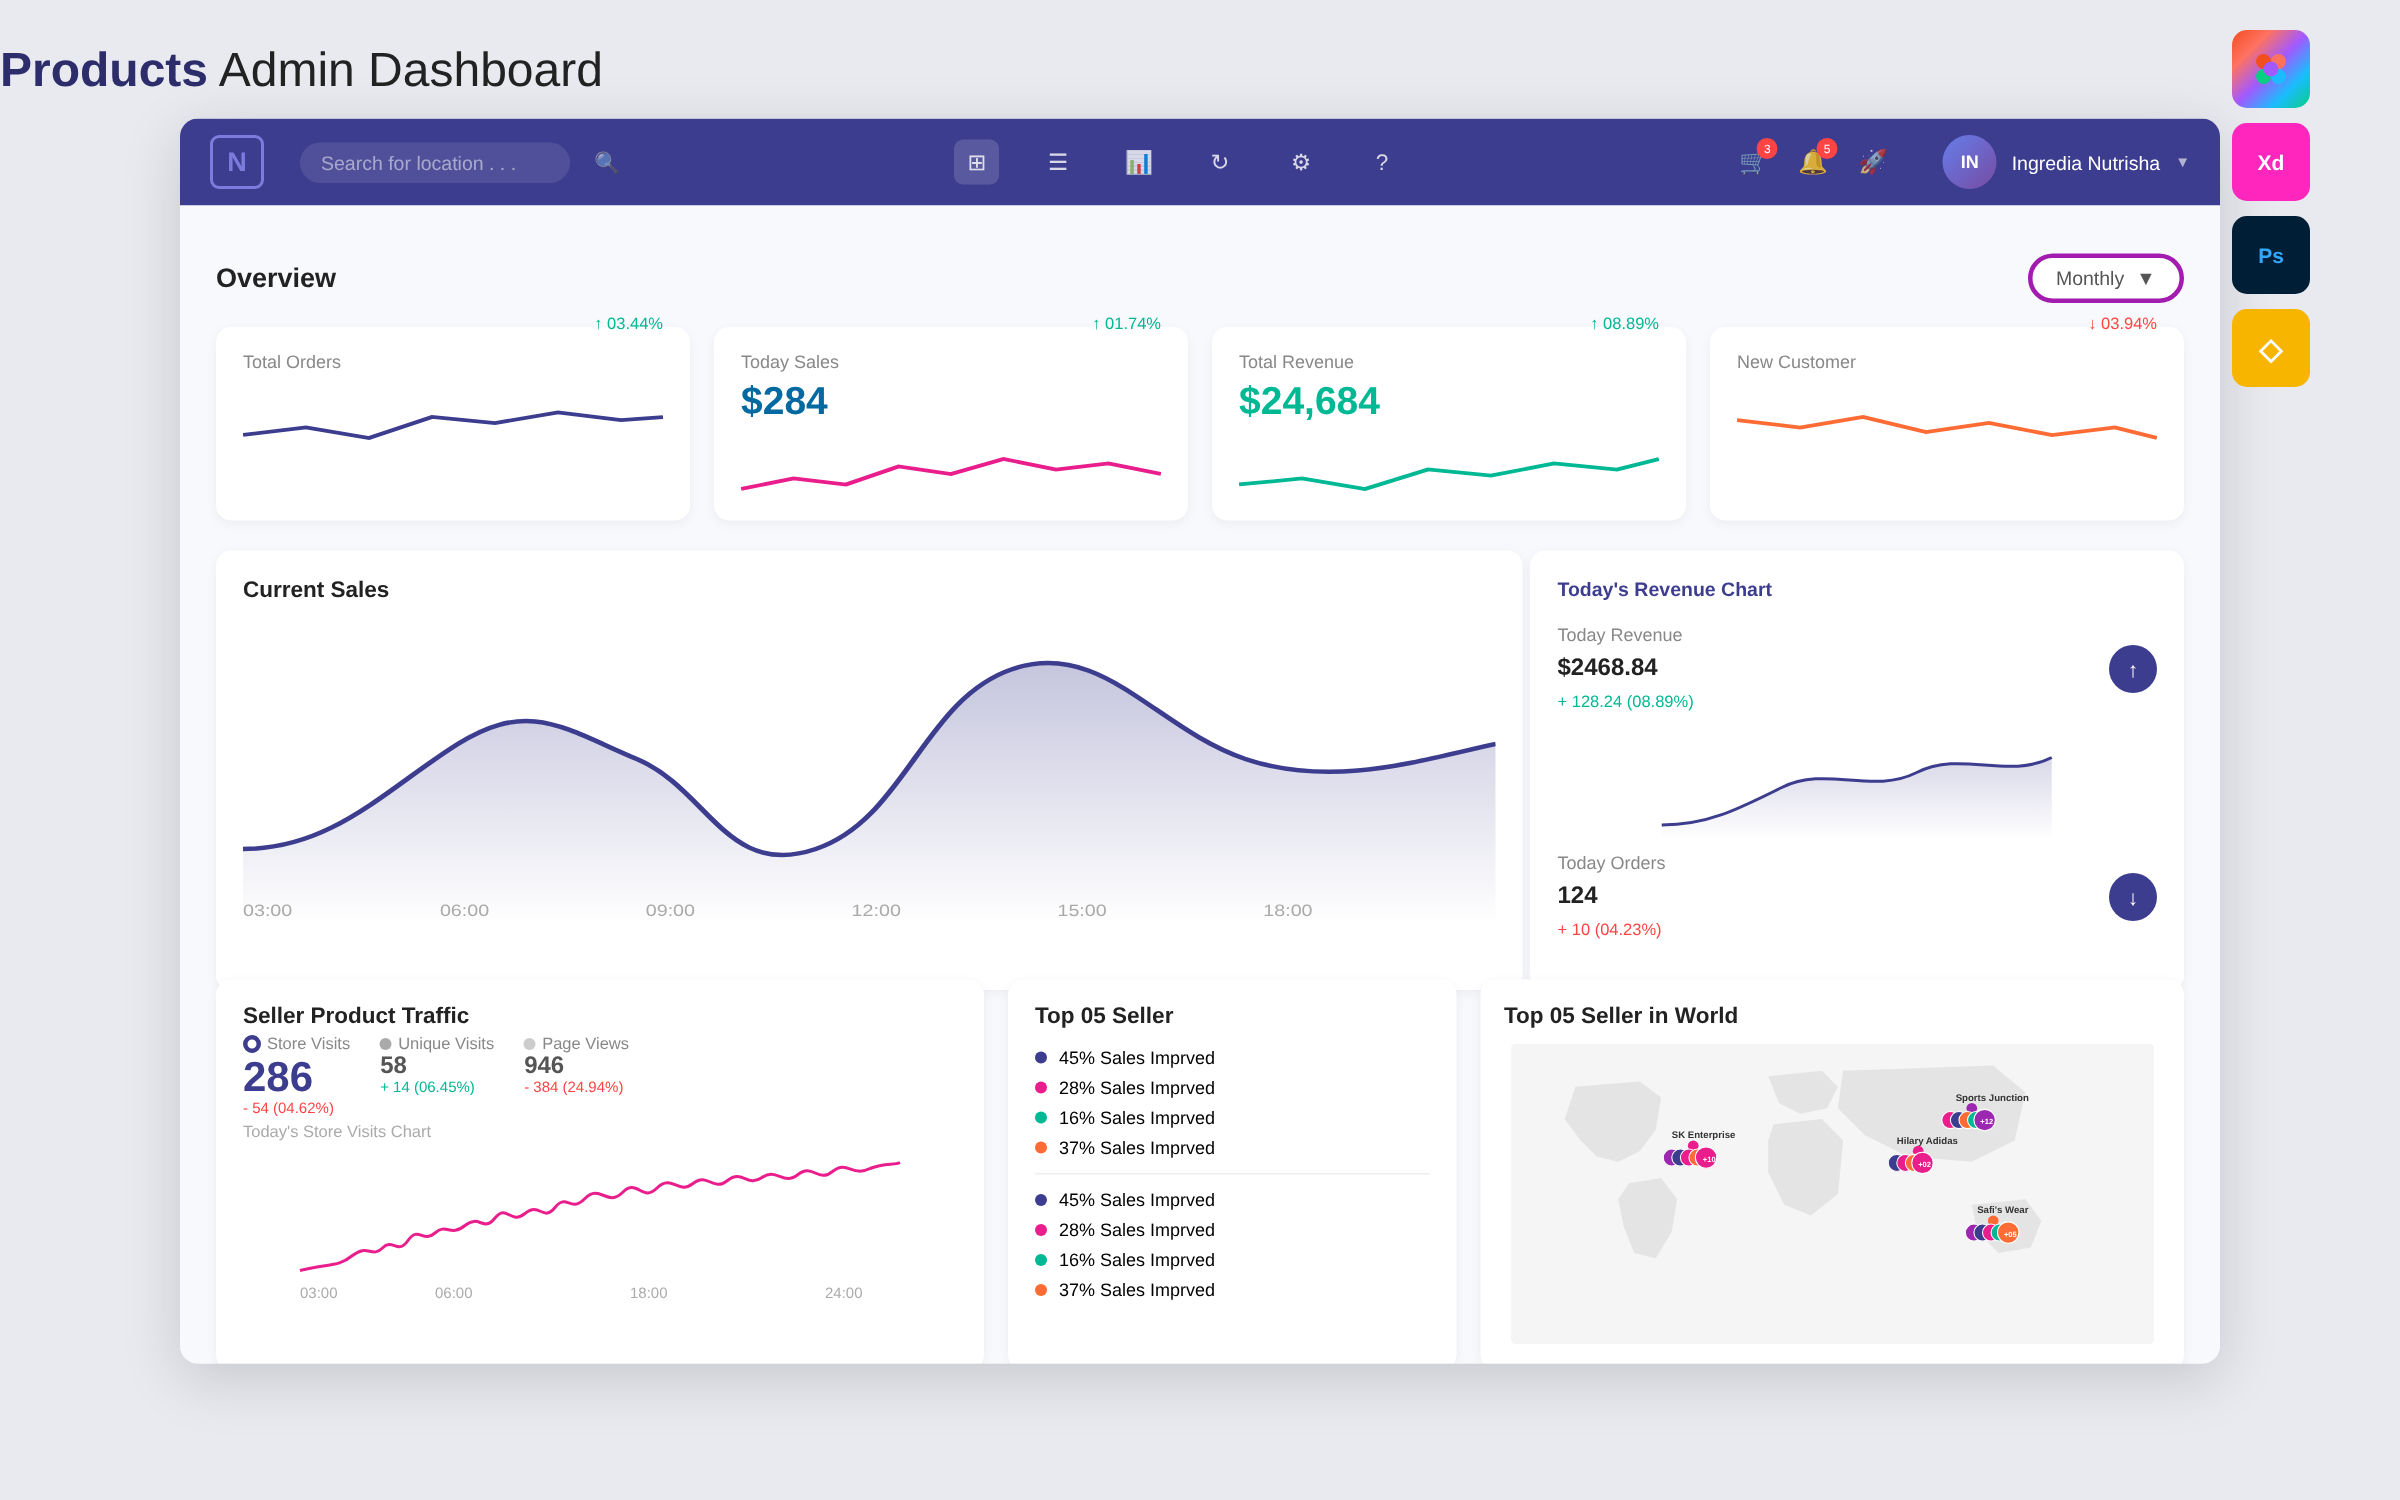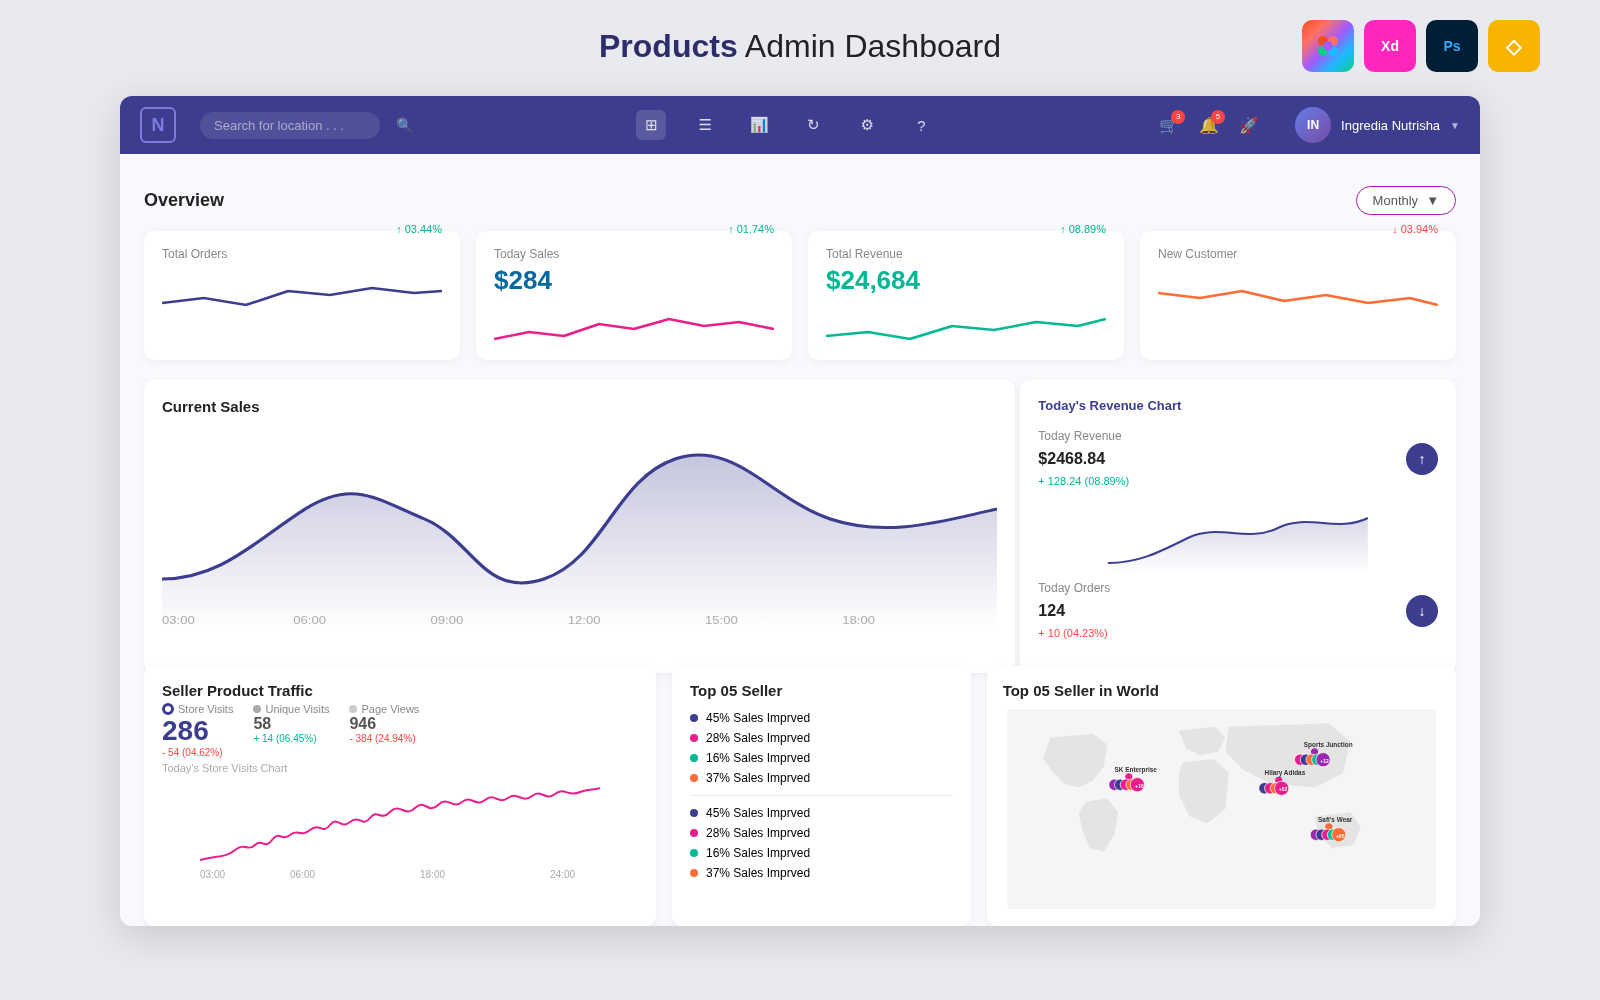--- a/index.html
+++ b/index.html
@@ -7,40 +7,40 @@
       background: #e8eaf0;
       font-family: 'Segoe UI', Arial, sans-serif;
       width: 1600px;
       height: 1000px;
       overflow: hidden;
       position: relative;
     }
 
     
     .top-area {
-      text-align: center;
-      padding: 28px 0 31px;
+      padding: 28px 0 14px;
       position: relative;
     }
     .page-title {
       font-size: 32px;
       color: #222;
       font-weight: 300;
     }
     .page-title strong {
       font-weight: 800;
       color: #2d2d6b;
     }
     .tool-icons {
       position: absolute;
       right: 60px;
       top: 20px;
       display: flex;
       gap: 10px;
       align-items: center;
+      flex-direction: column;
     }
     .tool-icon {
       width: 52px;
       height: 52px;
       border-radius: 10px;
       display: flex;
       align-items: center;
       justify-content: center;
       font-size: 20px;
       font-weight: bold;
@@ -175,21 +175,21 @@
       align-items: center;
       margin-bottom: 16px;
     }
     .overview-title {
       font-size: 18px;
       font-weight: 600;
       color: #222;
     }
     .monthly-dropdown {
       background: white;
-      border: 1px solid #a21caf;
+      border: 3px solid #a21caf;
       border-radius: 20px;
       padding: 6px 16px;
       font-size: 13px;
       color: #555;
       cursor: pointer;
       display: flex;
       align-items: center;
       gap: 8px;
       text-align: center;
     }

